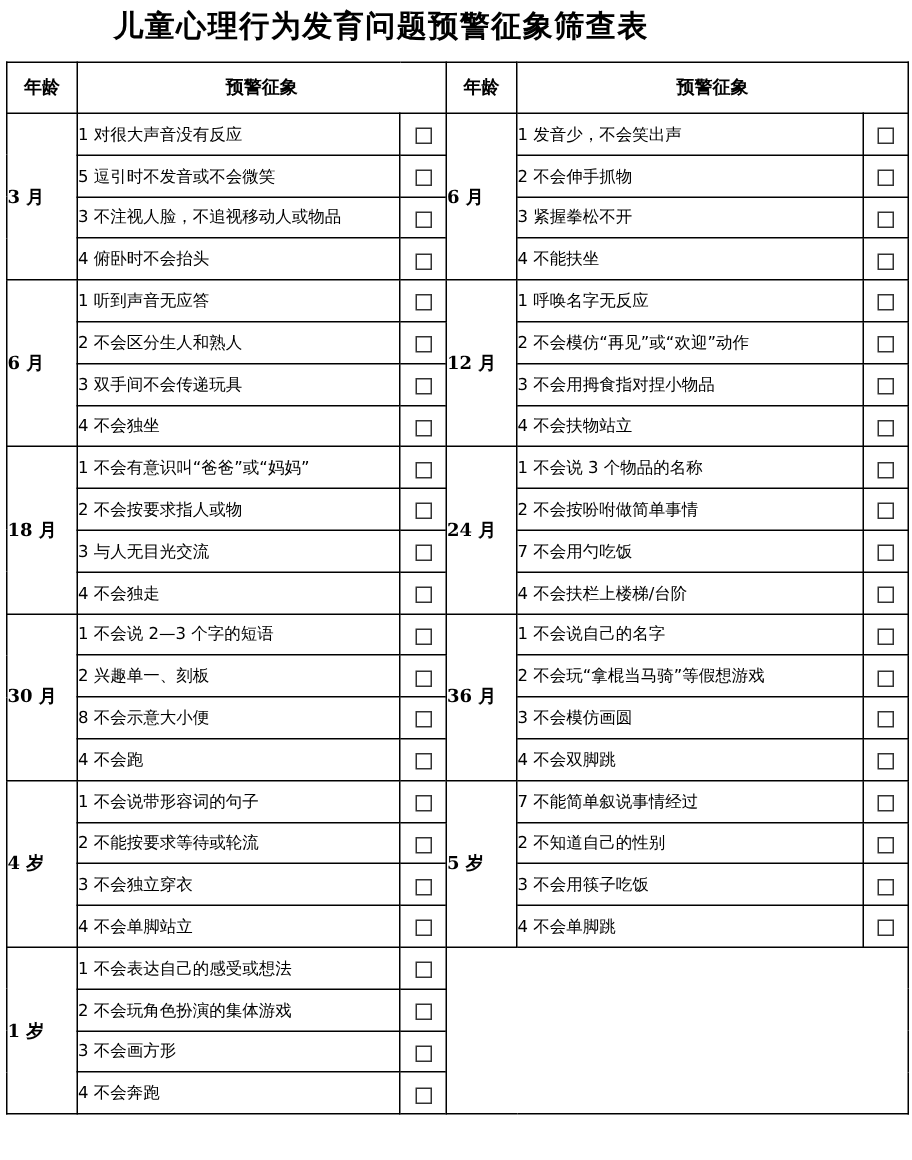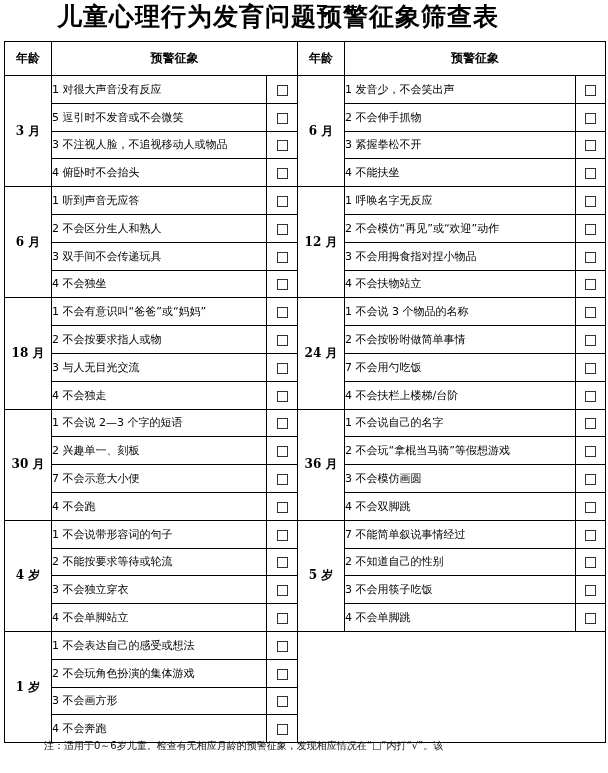--- a/index.html
+++ b/index.html
@@ -1,26 +1,26 @@
 <!DOCTYPE html>
 <html><head>
 <meta charset="utf-8">
 <style>
   html, body { margin: 0; padding: 0; background: #ffffff; }
   body { width: 608px; height: 773px; position: relative; overflow: hidden;
          font-family: "DejaVu Serif", "Liberation Serif", serif; color: #000; }
   .title { position: absolute; left: 0; top: 2px; width: 508px; text-align: center;
-           font-size: 25px; font-weight: bold; letter-spacing: 1px; line-height: 30px;
-           font-family: "DejaVu Sans", "Liberation Sans", sans-serif; padding-left: 24px; }
+           font-size: 20px; font-weight: bold; letter-spacing: 1px; line-height: 30px;
+           font-family: "DejaVu Sans", "Liberation Sans", sans-serif; }
   table.grid { position: absolute; left: 4px; top: 41px; border-collapse: collapse;
                table-layout: fixed; width: 601px; }
   table.grid td, table.grid th { border: 1px solid #000; padding: 0; }
   th { height: 33px; font-size: 12px; font-weight: bold;
        font-family: "DejaVu Sans", "Liberation Sans", sans-serif; }
-  td.age { text-align: center; font-weight: bold; font-size: 12px; }
+  td.age { text-align: left; font-weight: bold; font-size: 12px; }
   td.item { height: 26.8px; font-size: 11px; padding-left: 5px; white-space: nowrap;
             overflow: hidden; font-family: "DejaVu Sans", "Liberation Sans", sans-serif; }
   td.chk { text-align: center; }
   .box { display: inline-block; width: 9px; height: 9px; border: 1px solid #333;
          vertical-align: middle; background: #fff; }
   td.empty { border: 1px solid #000; }
   .note { position: absolute; left: 44px; top: 739px; width: 540px; font-size: 10px;
           line-height: 14px; color: #111;
           font-family: "DejaVu Sans", "Liberation Sans", sans-serif; }
   .note .l2 { padding-left: 24px; display: block; }
@@ -134,21 +134,21 @@
         <td class="item">1 不会说自己的名字</td>
         <td class="chk"><span class="box"></span></td>
       </tr>
       <tr>
         <td class="item">2 兴趣单一、刻板</td>
         <td class="chk"><span class="box"></span></td>
         <td class="item">2 不会玩“拿棍当马骑”等假想游戏</td>
         <td class="chk"><span class="box"></span></td>
       </tr>
       <tr>
-        <td class="item">7 不会示意大小便</td>
+        <td class="item">8 不会示意大小便</td>
         <td class="chk"><span class="box"></span></td>
         <td class="item">3 不会模仿画圆</td>
         <td class="chk"><span class="box"></span></td>
       </tr>
       <tr>
         <td class="item">4 不会跑</td>
         <td class="chk"><span class="box"></span></td>
         <td class="item">4 不会双脚跳</td>
         <td class="chk"><span class="box"></span></td>
       </tr>
@@ -193,14 +193,13 @@
         <td class="chk"><span class="box"></span></td>
       </tr>
       <tr>
         <td class="item">4 不会奔跑</td>
         <td class="chk"><span class="box"></span></td>
       </tr>
     </tbody>
 </table>
 
 <div class="note">
-  <span>注：适用于0～6岁儿童。检查有无相应月龄的预警征象，发现相应情况在“□”内打“√”。该</span>
 </div>
 
 </body></html>

